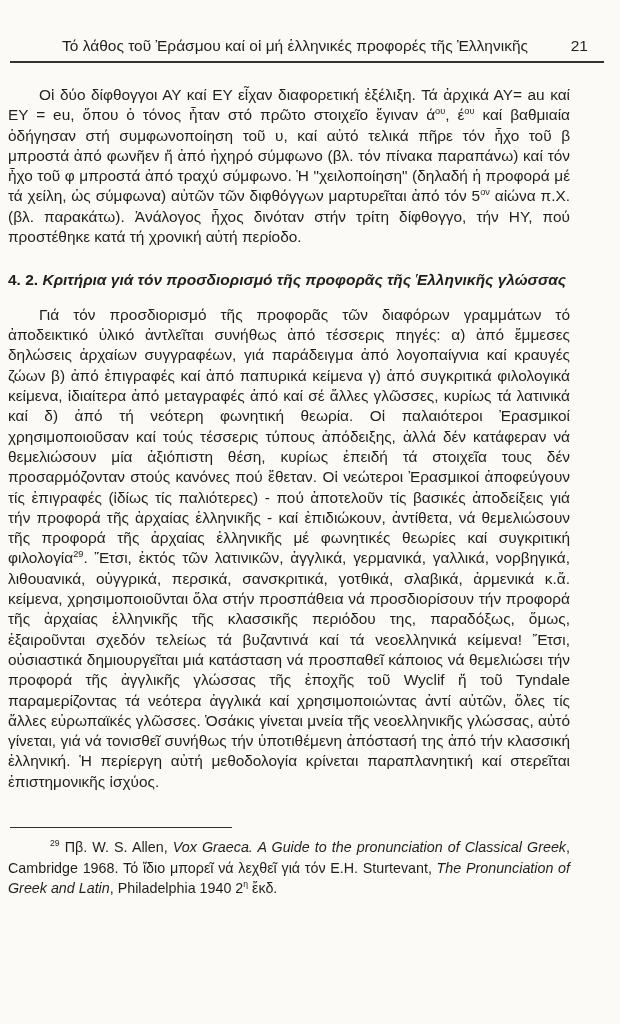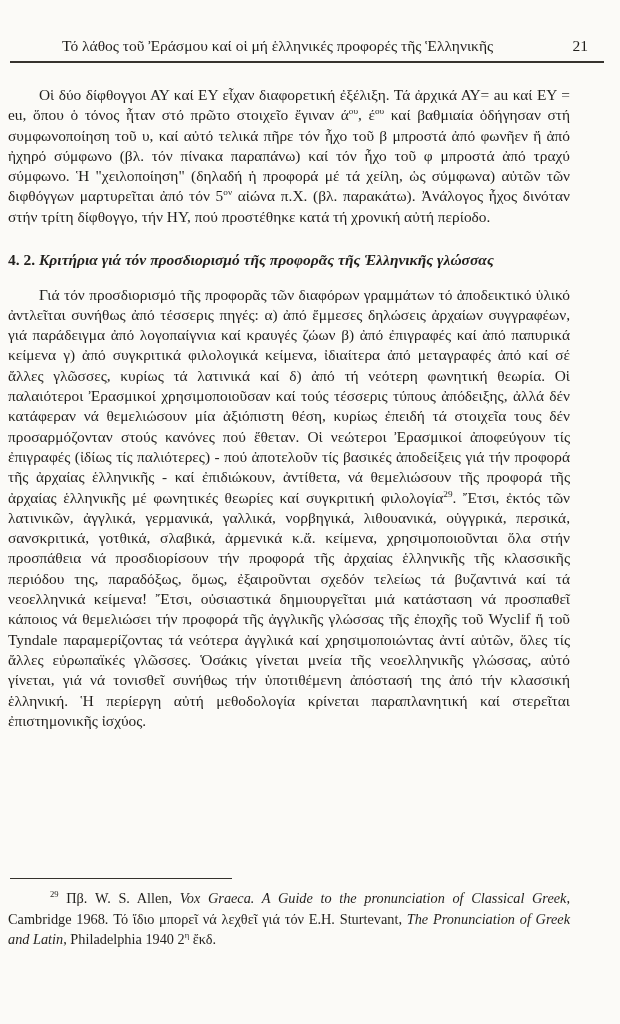--- a/index.html
+++ b/index.html
@@ -2,21 +2,21 @@
 <html lang="el"><head>
 <meta charset="utf-8">
 <style>
   html, body { margin: 0; padding: 0; }
   .page {
     width: 620px;
     height: 1024px;
     box-sizing: border-box;
     position: relative;
     overflow: hidden;
-    font-family: Liberation Serif, serif;
+    font-family: Liberation Sans, sans-serif;
   }
   .header {
     display: flex;
     justify-content: space-between;
     align-items: baseline;
     margin: 37px 32px 0 62px;
     font-size: 15.5px;
     line-height: 18px;
   }
   .running-title { white-space: nowrap; }
@@ -43,21 +43,21 @@
   }
   sup {
     font-size: 0.6em;
     vertical-align: super;
     line-height: 0;
   }
   .footnote {
     position: absolute;
     left: 8px;
     right: 50px;
-    top: 878px;
+    top: 827px;
   }
   .footnote-rule {
     width: 222px;
     height: 0;
     border-top: 1.5px solid #34312c;
     margin: 0 0 9px 2px;
   }
   .footnote-text {
     margin: 0;
     font-size: 14.3px;

